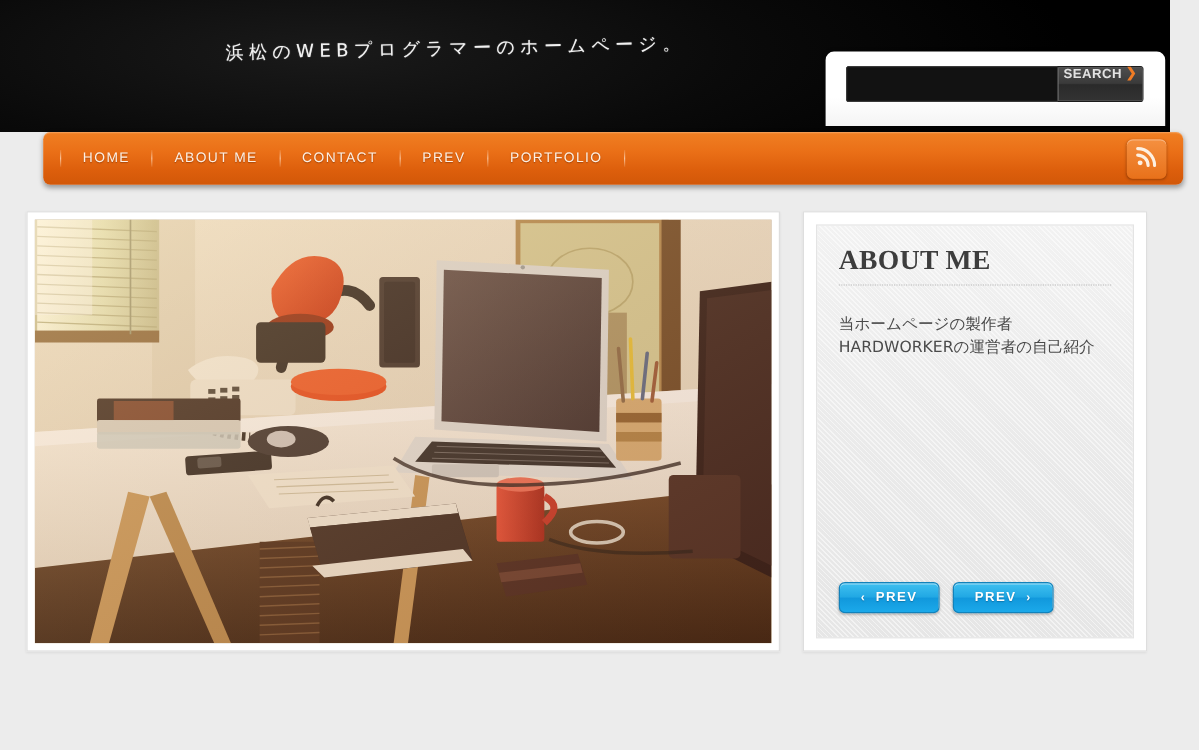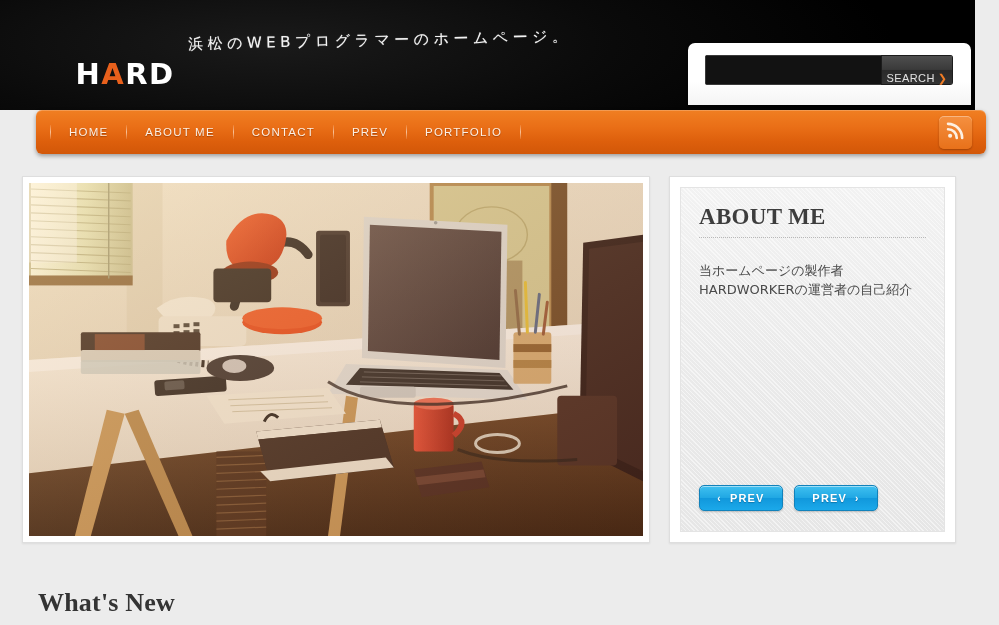--- a/index.html
+++ b/index.html
@@ -92,25 +92,26 @@
   }
   #search-input::placeholder { color: #555; }
   #search-button {
     width: 72px;
     background: linear-gradient(to bottom, #4e4e4e 0%, #3a3a3a 48%, #2a2a2a 52%, #333 100%);
     border: 1px solid #1c1c1c;
     color: #e2e2e2;
     font-size: 11px;
     letter-spacing: 0.4px;
     display: flex;
-    align-items: flex-end;
+    align-items: flex-start;
     justify-content: center;
     gap: 3px;
     cursor: pointer;
     font-family: "Liberation Sans", sans-serif;
+    font-weight: bold;
   }
   #search-button .arrow {
     color: #f07c25;
     font-size: 11px;
     line-height: 1;
   }
 
   
   #nav-bar {
     position: absolute;
@@ -269,24 +270,20 @@
     font-size: 26px;
     color: #343434;
     letter-spacing: 0.2px;
   }
 </style>
 </head>
 <body>
 
 <div id="header-band">
 
-  <div id="logo">
-    <span><span>H</span><span class="hi">A</span><span>RD</span></span><br>
-    <span>WORKER</span>
-  </div>
 
   <div id="tagline">浜松のWEBプログラマーのホームページ。</div>
 </div>
 
 <div id="search-panel">
   <form id="search-inner">
     <input id="search-input" type="text" placeholder="" style="">
     <button id="search-button" type="submit">
       <span>SEARCH</span>
       <span class="arrow">❯</span>
@@ -517,14 +514,13 @@
           <span>PREV</span>
         </button>
         <button class="slide-btn">
           <span>PREV</span>
           <span class="chev">›</span>
         </button>
       </div>
     </div>
   </aside>
 
-  <h2 id="whats-new">What's New</h2>
 </div>
 
 </body></html>

